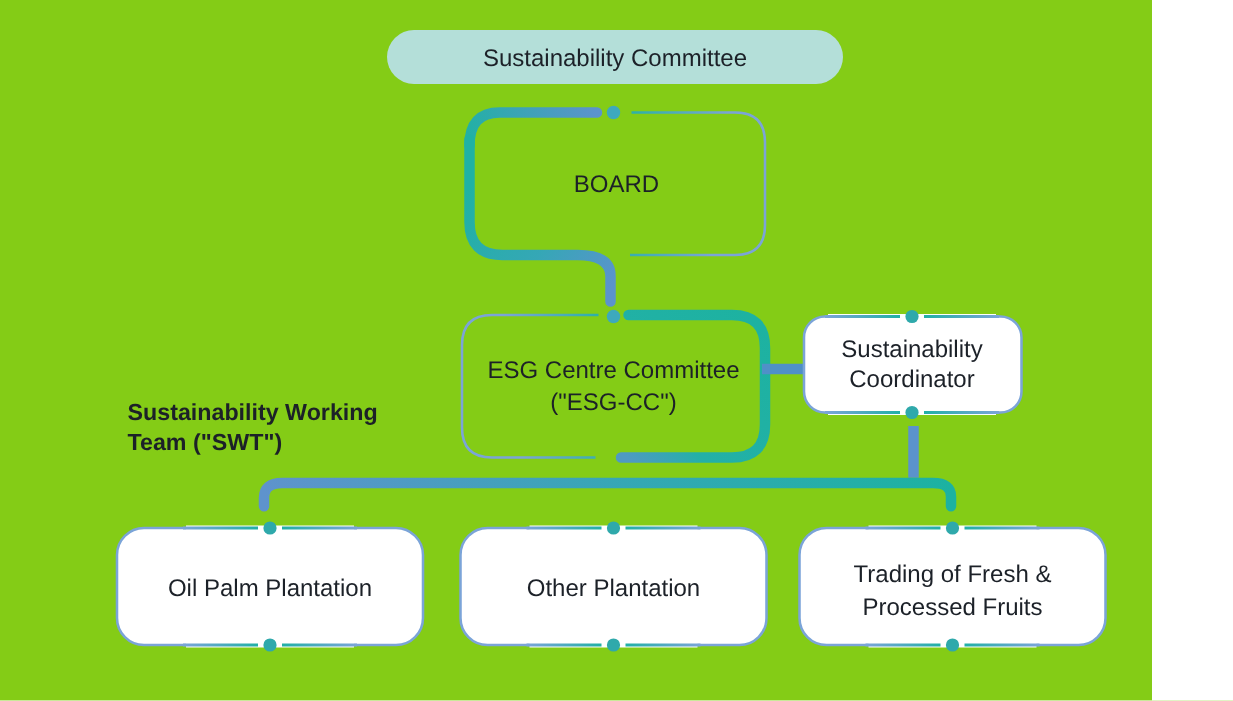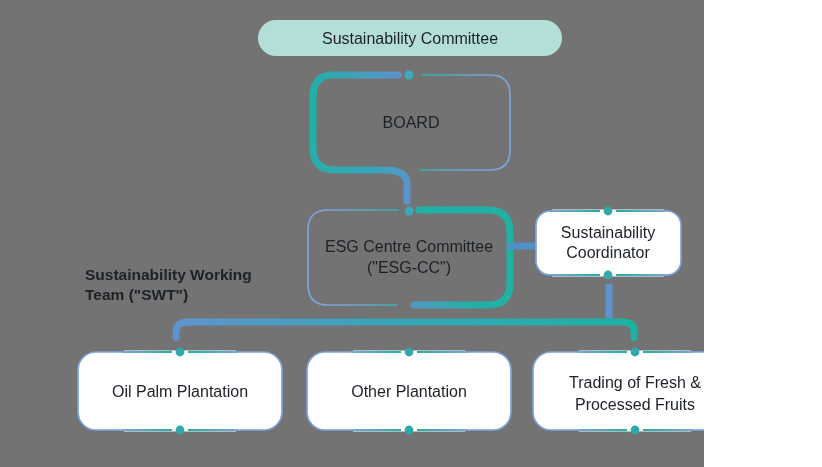--- a/index.html
+++ b/index.html
@@ -1,16 +1,16 @@
 <!DOCTYPE html>
 <html><head>
 <meta charset="utf-8">
 <style>
   html,body{margin:0;padding:0;background:#ffffff;}
-  .stage{width:704px;height:467px;position:relative;background:#737373;overflow:hidden;}
+  .stage{width:768px;height:467px;position:relative;background:#84cc16;overflow:hidden;}
   svg{display:block;}
   text{font-family:"Liberation Sans","DejaVu Sans",sans-serif;fill:#1c2128;}
   .node-label{font-size:16px;}
   .pill-label{font-size:16px;}
   .swt-label{font-size:15.5px;font-weight:bold;}
 </style>
 </head>
 <body>
 
 <div class="stage">

